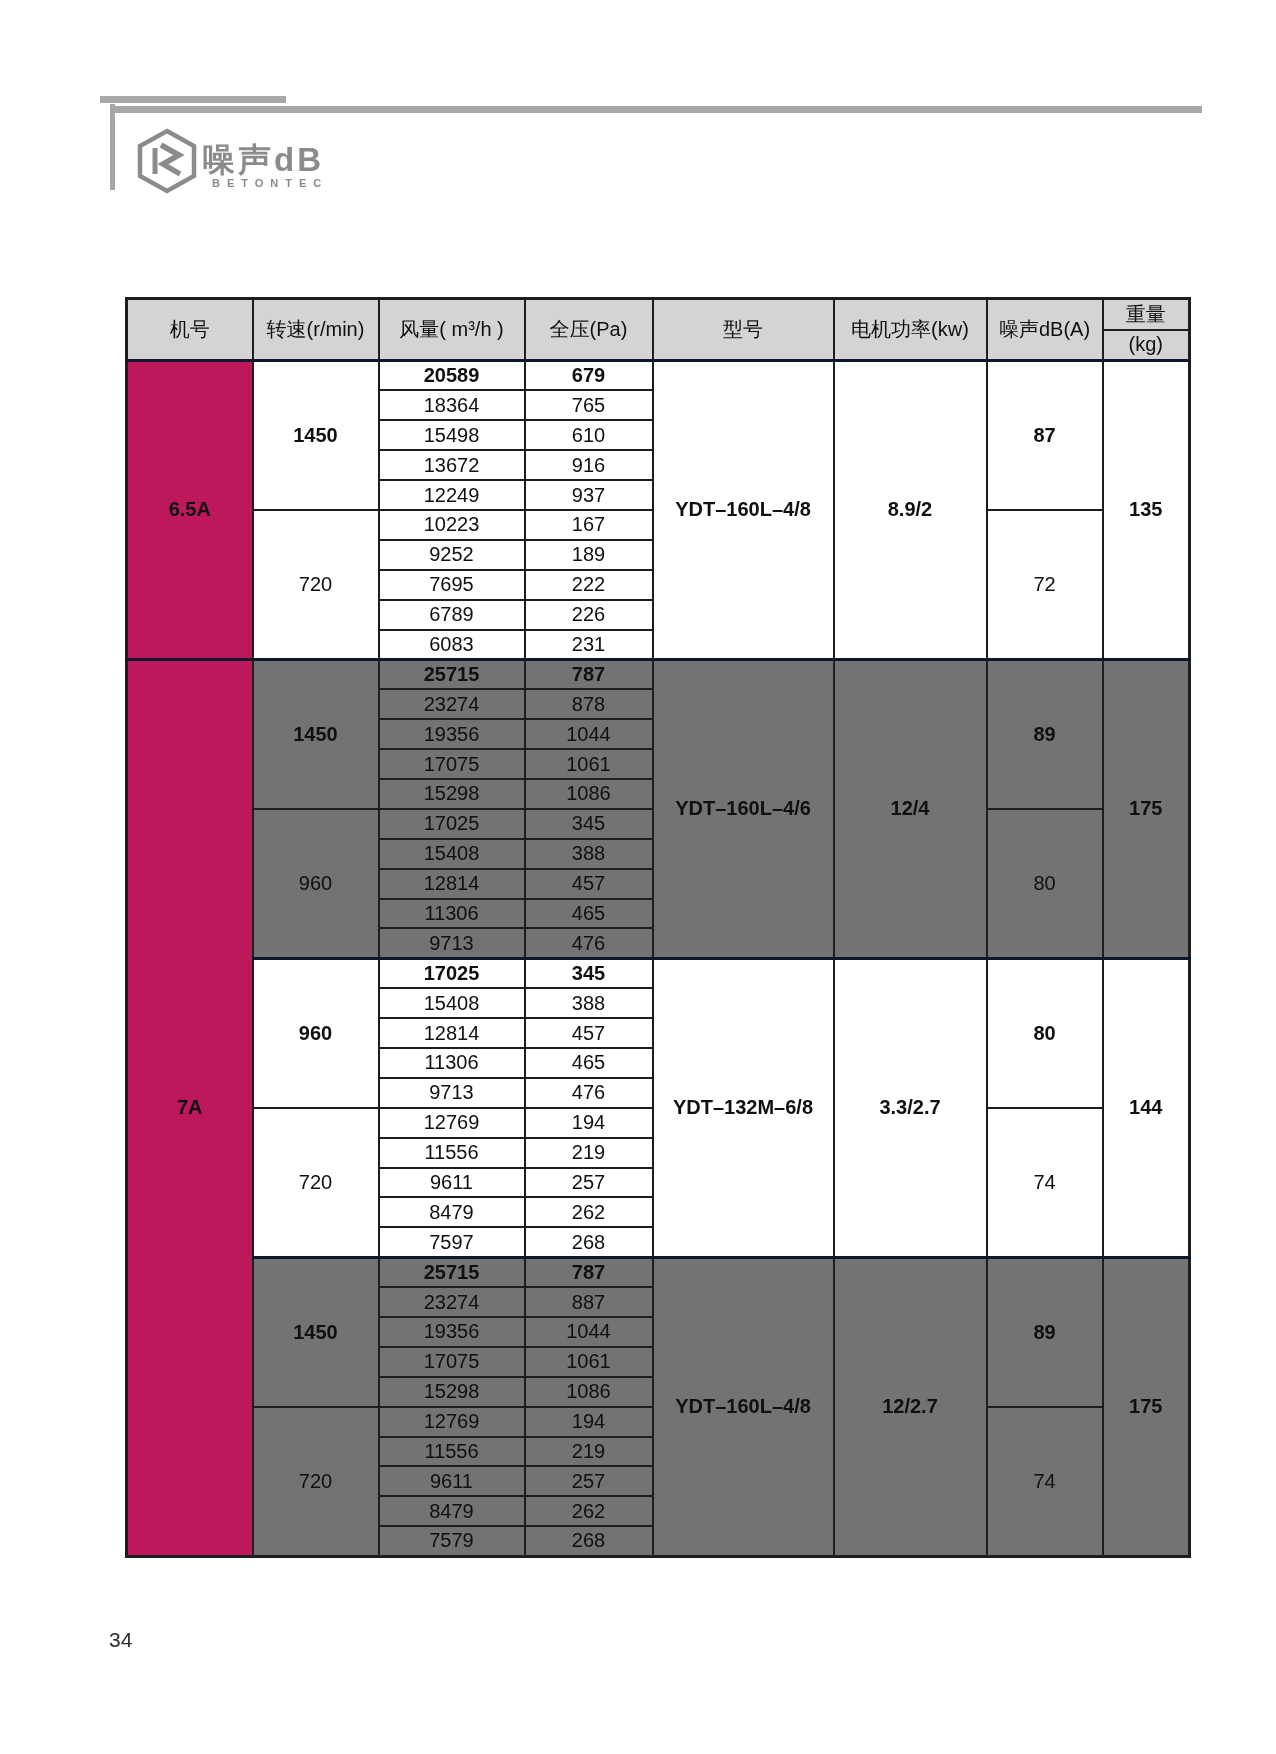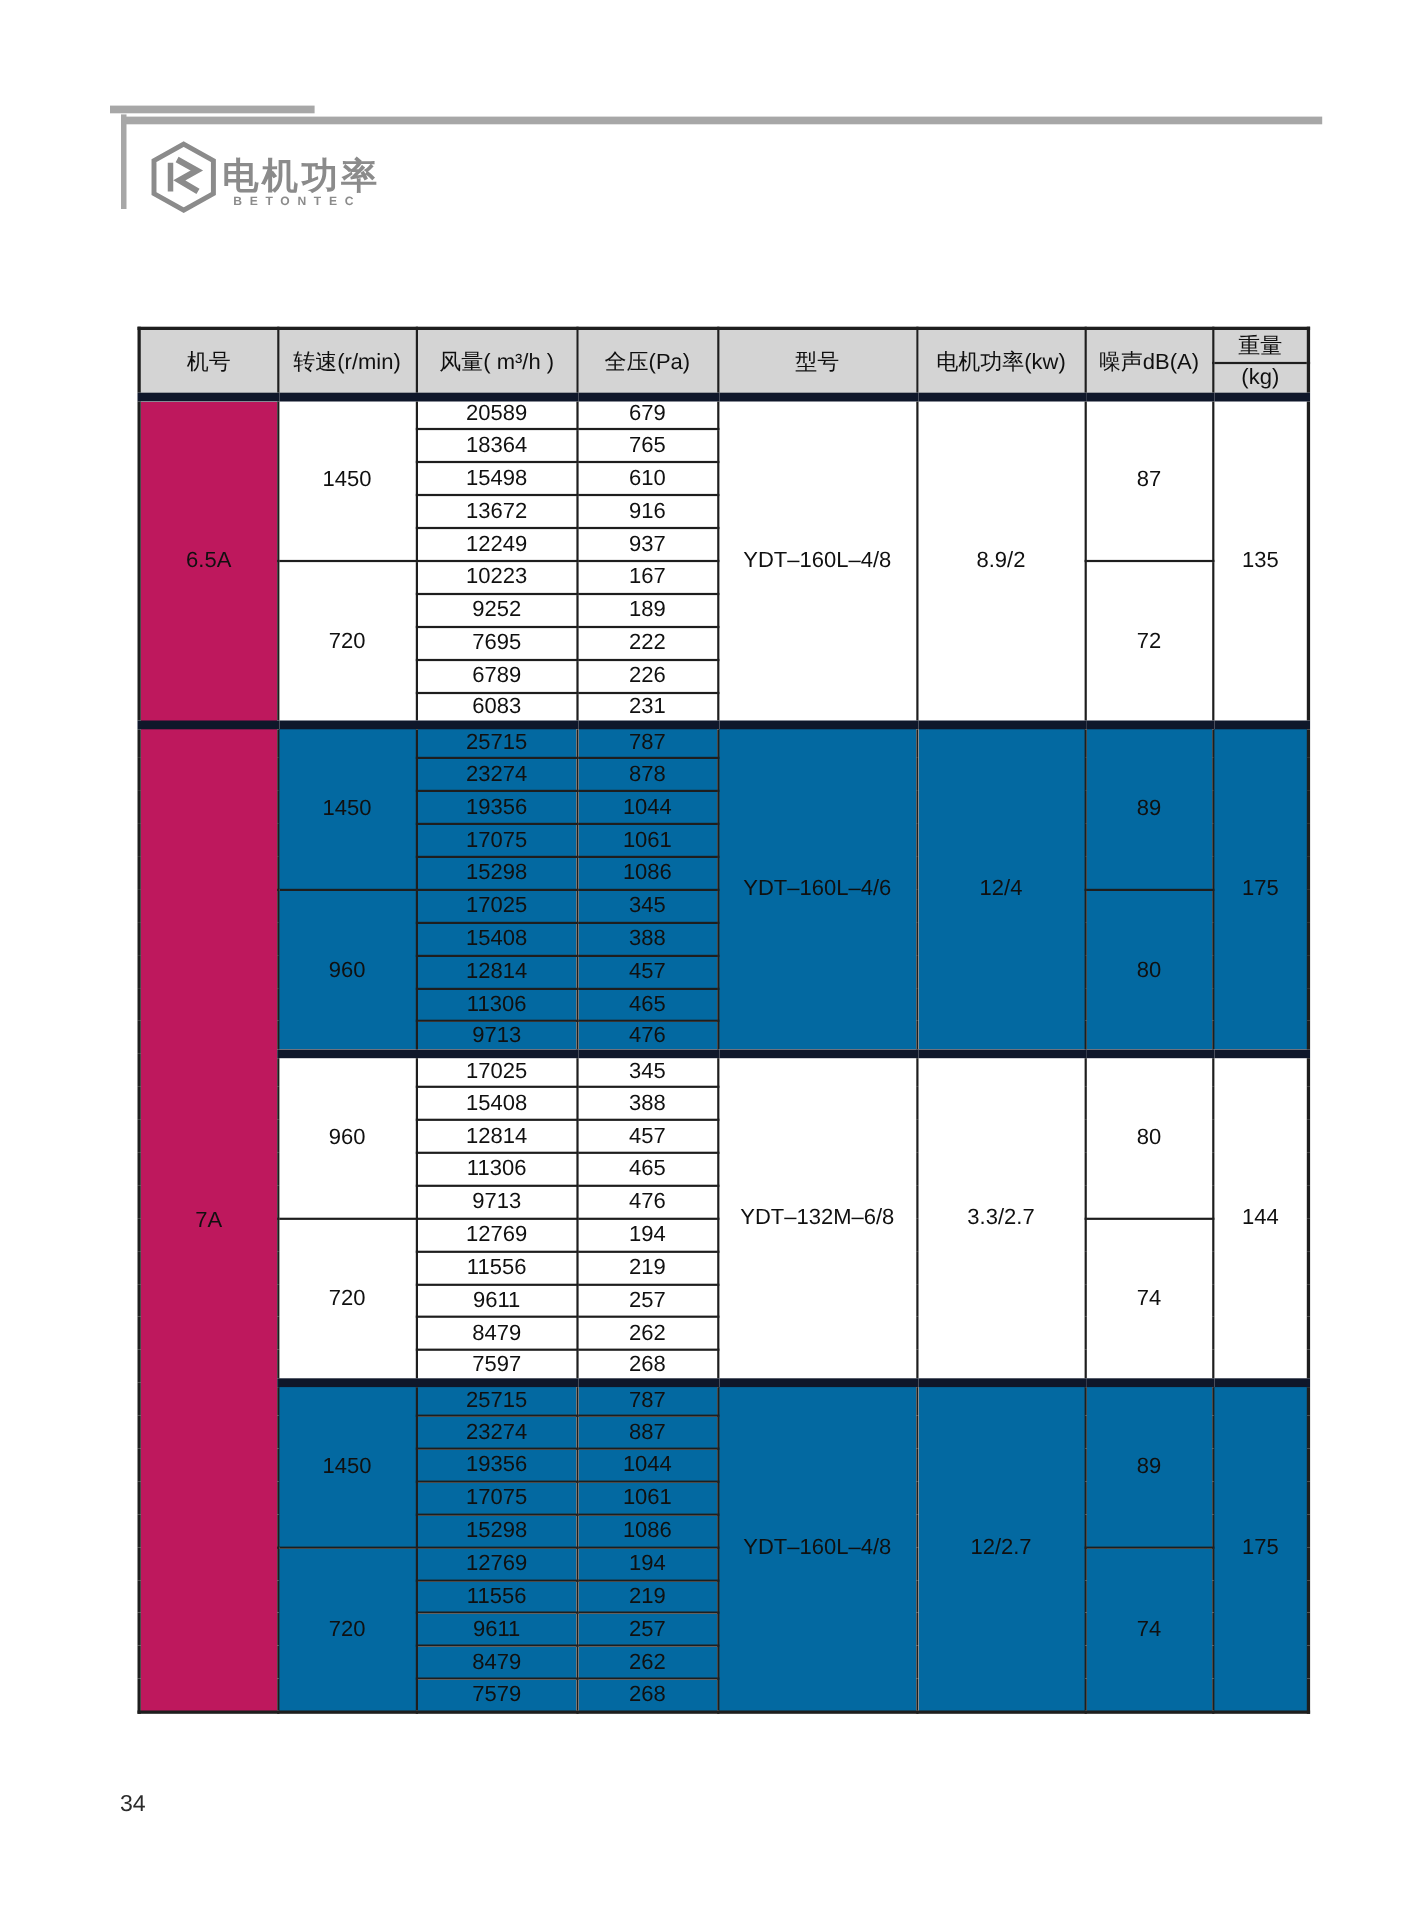--- a/index.html
+++ b/index.html
@@ -46,23 +46,23 @@
     border:3px solid #1e1e1e;
   }
   table.perf th, table.perf td {
     border:2px solid #1e1e1e; text-align:center; vertical-align:middle;
     padding:0; font-size:20px; color:#101010; font-weight:normal;
     overflow:hidden; white-space:nowrap;
   }
   thead tr { height:31px; }
   thead th { background:#d4d4d4; }
   tbody tr { height:29.9px; }
-  tr.shaded td { background:#0369a1; }
+  tr.shaded td { background:#737373; }
   tbody td.fan-cell { background:#be185d; }
-  tr.block-start td { border-top:8px solid #0f172a; }
+  tr.block-start td { border-top:3px solid #0f172a;font-weight:bold; }
 
   
   .page-number {
     position:absolute; left:109px; top:1628px; font-size:21px; color:#2c2c2c;
   }
 </style>
 </head>
 <body>
 
 <div class="page">
@@ -71,21 +71,21 @@
   <div class="rule rule-long"></div>
   <div class="rule rule-vert"></div>
 
   <div class="logo-mark">
     <svg width="62" height="66" viewBox="0 0 62 66">
       <polygon points="31,3 58,18 58,48 31,63 4,48 4,18" fill="none" stroke="#8b8b8b" stroke-width="4.5"></polygon>
       <path d="M19,20 L19,46" fill="none" stroke="#8b8b8b" stroke-width="5"></path>
       <path d="M25,17 L43,27 L27,36 L44,46" fill="none" stroke="#8b8b8b" stroke-width="5.5"></path>
     </svg>
   </div>
-  <div class="logo-cn">电机功率</div>
+  <div class="logo-cn">噪声dB</div>
   <div class="logo-en">BETONTEC</div>
 
 
 
   <table class="perf">
     <colgroup>
       <col style="width:126px">
         <col style="width:126px">
         <col style="width:146px">
         <col style="width:128px">

